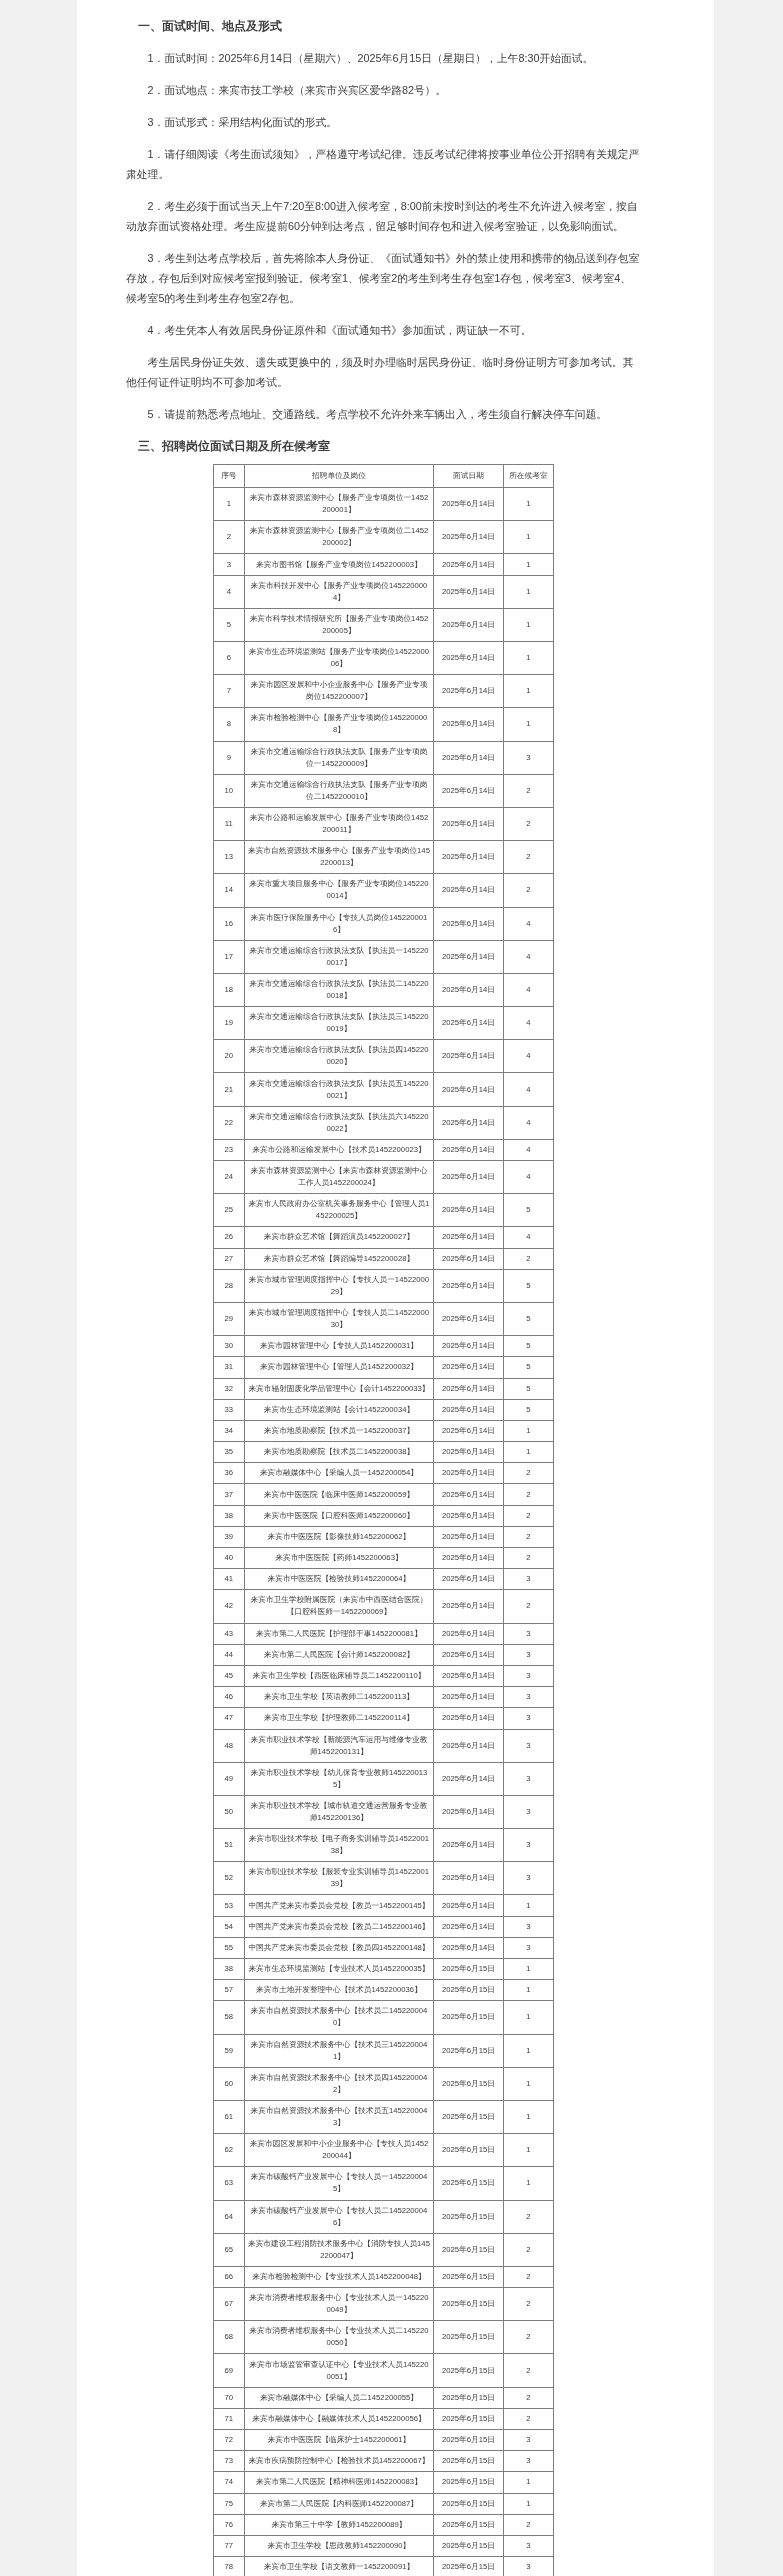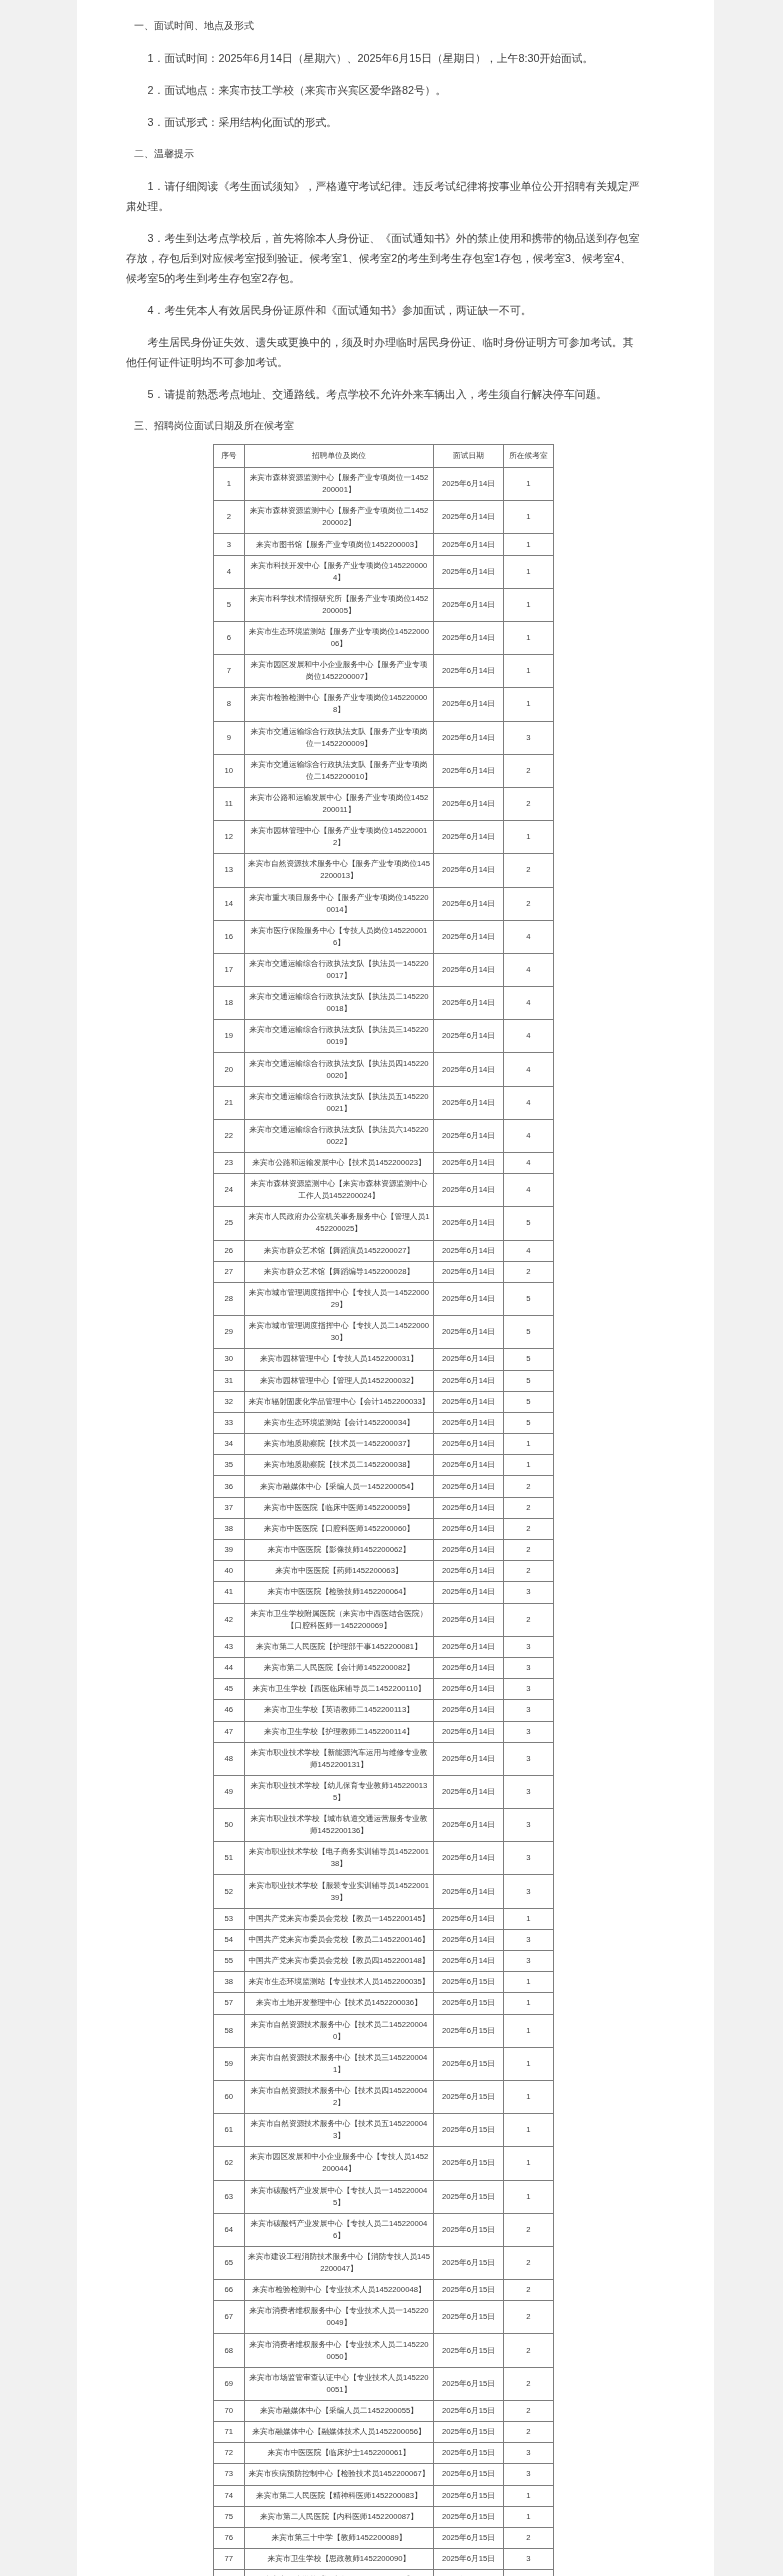--- a/index.html
+++ b/index.html
@@ -24,23 +24,23 @@
   }
   .content {
     width: 539px;
     margin-left: 37px;
     color: #3d3d3d;
     font-size: 10.8px;
     line-height: 20px;
   }
   .heading {
     margin: 0;
-    font-weight: normal;
+    font-weight: bold;
     text-indent: 2em;
-    font-size: 10px;
+    font-size: 12px;
     line-height: 20px;
   }
   .para {
     margin: 12px;
     text-indent: 2em;
     line-height: 20px;
   }
   table.roster {
     border-collapse: collapse;
     table-layout: fixed;
@@ -74,23 +74,23 @@
 <div class="panel">
   <div class="content">
 
     <p class="heading">一、面试时间、地点及形式</p>
     <div>
         <p class="para">1．面试时间：2025年6月14日（星期六）、2025年6月15日（星期日），上午8:30开始面试。</p>
         <p class="para">2．面试地点：来宾市技工学校（来宾市兴宾区爱华路82号）。</p>
         <p class="para">3．面试形式：采用结构化面试的形式。</p>
       </div>
 
-    <p class="heading">二、温馨提示</p>
     <div>
         <p class="para">1．请仔细阅读《考生面试须知》，严格遵守考试纪律。违反考试纪律将按事业单位公开招聘有关规定严肃处理。</p>
+        <p class="para">2．考生必须于面试当天上午7:20至8:00进入候考室，8:00前未按时到达的考生不允许进入候考室，按自动放弃面试资格处理。考生应提前60分钟到达考点，留足够时间存包和进入候考室验证，以免影响面试。</p>
         <p class="para">3．考生到达考点学校后，首先将除本人身份证、《面试通知书》外的禁止使用和携带的物品送到存包室存放，存包后到对应候考室报到验证。候考室1、候考室2的考生到考生存包室1存包，候考室3、候考室4、候考室5的考生到考生存包室2存包。</p>
         <p class="para">4．考生凭本人有效居民身份证原件和《面试通知书》参加面试，两证缺一不可。</p>
         <p class="para">考生居民身份证失效、遗失或更换中的，须及时办理临时居民身份证、临时身份证明方可参加考试。其他任何证件证明均不可参加考试。</p>
         <p class="para">5．请提前熟悉考点地址、交通路线。考点学校不允许外来车辆出入，考生须自行解决停车问题。</p>
       </div>
 
     <p class="heading">三、招聘岗位面试日期及所在候考室</p>
 
     <table class="roster">
       <colgroup>
@@ -168,26 +168,20 @@
             <td>2025年6月14日</td>
             <td>2</td>
           </tr>
           <tr>
             <td>11</td>
             <td>来宾市公路和运输发展中心【服务产业专项岗位1452200011】</td>
             <td>2025年6月14日</td>
             <td>2</td>
           </tr>
           <tr>
-            <td>12</td>
-            <td>来宾市园林管理中心【服务产业专项岗位1452200012】</td>
-            <td>2025年6月14日</td>
-            <td>1</td>
-          </tr>
-          <tr>
             <td>13</td>
             <td>来宾市自然资源技术服务中心【服务产业专项岗位1452200013】</td>
             <td>2025年6月14日</td>
             <td>2</td>
           </tr>
           <tr>
             <td>14</td>
             <td>来宾市重大项目服务中心【服务产业专项岗位1452200014】</td>
             <td>2025年6月14日</td>
             <td>2</td>

